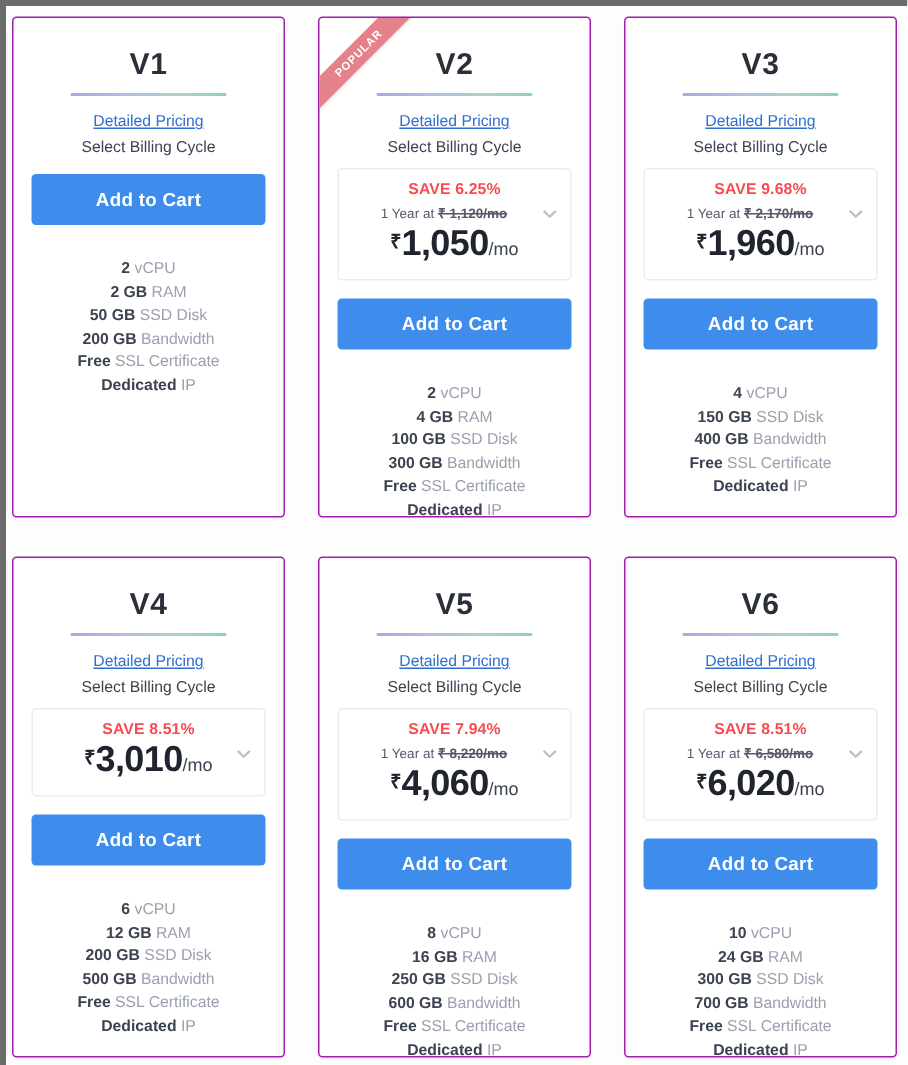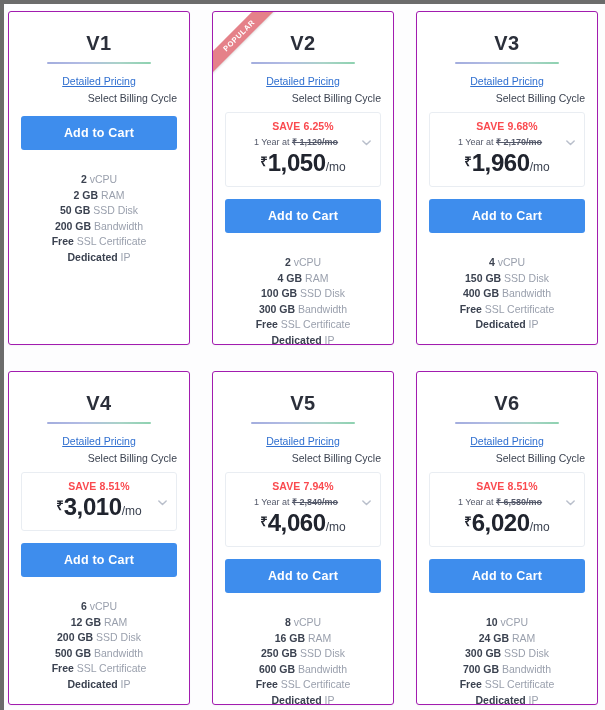--- a/index.html
+++ b/index.html
@@ -108,21 +108,21 @@
   .detail-link {
     display: block;
     text-align: center;
     margin-top: 11px;
     font-size: 10.5px;
     color: #2f6fd0;
     text-decoration: underline;
     cursor: pointer;
   }
   .billing-label {
-    text-align: right;
+    text-align: center;
     margin-top: 5px;
     font-size: 10.5px;
     color: #3b4250;
   }
 
   
   .price-box {
     position: relative;
     margin: 8px 0 0 0;
     border: 1px solid #e9edf2;
@@ -351,21 +351,21 @@
     <div class="card-title">V5</div>
     <div class="title-rule"></div>
 
     <a class="detail-link">Detailed Pricing</a>
     <div class="billing-label">Select Billing Cycle</div>
 
     <div class="price-box">
       <div class="save-line">SAVE 7.94%</div>
       <div class="orig-line">
         <span>1 Year at </span>
-        <span class="struck">₹ 2,840/mo</span>
+        <span class="struck">₹ 8,220/mo</span>
       </div>
       <div class="price-line">
         <span class="rupee">₹</span><span class="amount">4,060</span><span class="permo">/mo</span>
       </div>
       <span class="chev">
         <svg viewBox="0 0 12 12" width="11" height="11" aria-hidden="true">
           <path d="M2 4.3 L6 8.2 L10 4.3" fill="none" stroke="#b9bfcb" stroke-width="1.6" stroke-linecap="round" stroke-linejoin="round"></path>
         </svg>
       </span>
     </div>

